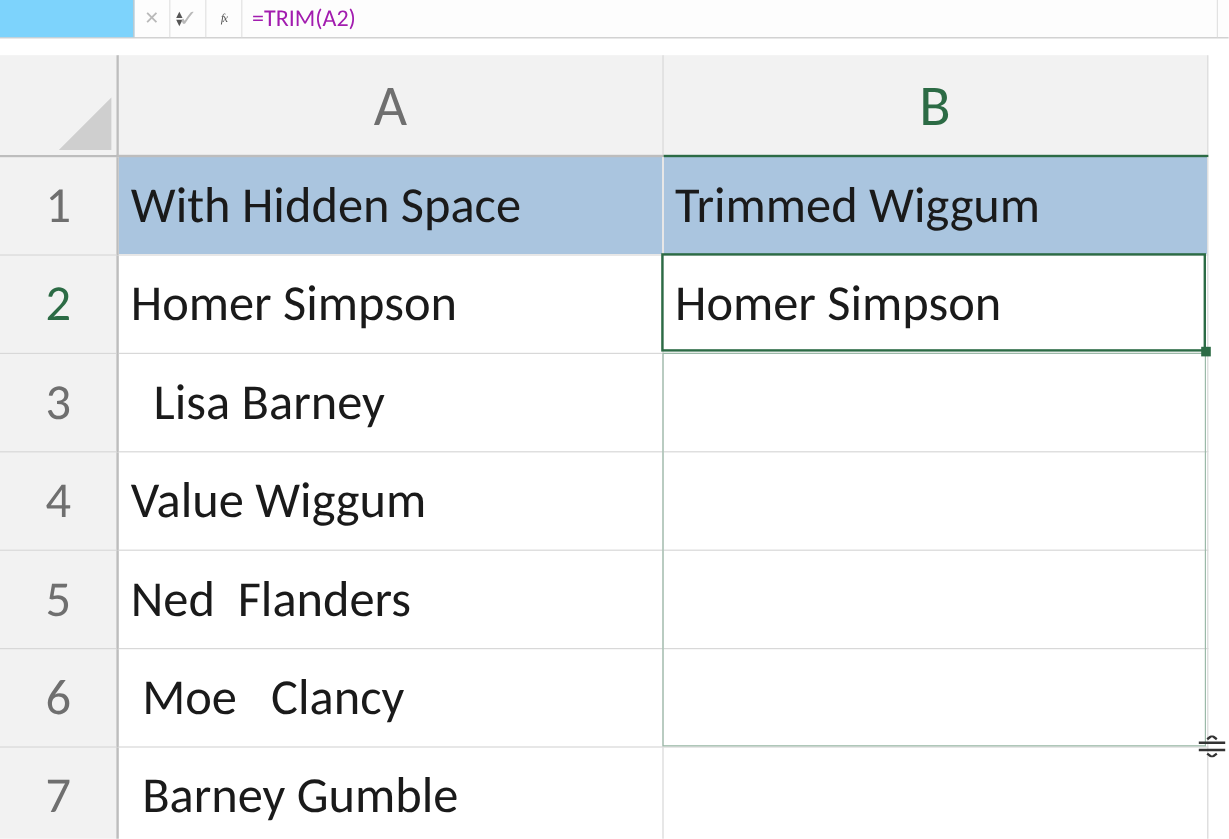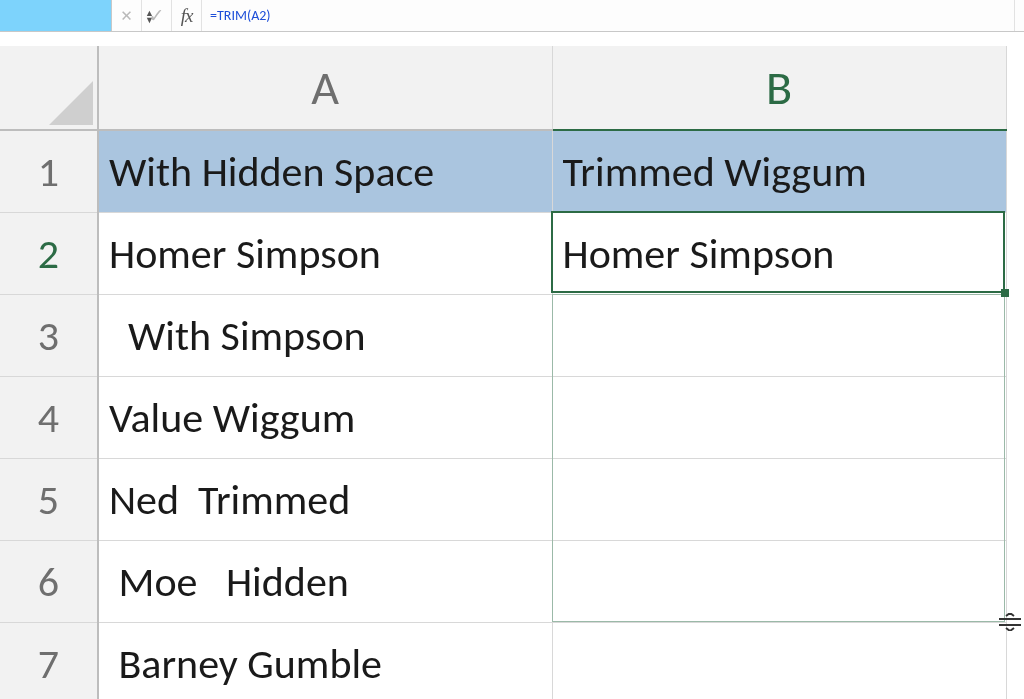--- a/index.html
+++ b/index.html
@@ -65,31 +65,31 @@
     border-right: 1px solid #e2e2e2;
     color: #b9b9b9;
     font-size: 17px;
   }
   .fb-btn.cancel { font-size: 15px; }
   .fb-btn.enter  { font-size: 19px; }
   .fb-btn.fx {
     color: #555;
     font-style: italic;
     font-family: "Times New Roman", serif;
-    font-size: 19px;
+    font-size: 10px;
     letter-spacing: -1px;
   }
   .formula-input {
     flex: 1;
     border: none;
     outline: none;
     padding: 0 8px;
-    font-size: 14px;
+    font-size: 20px;
     font-family: inherit;
-    color: #1d4ed8;
+    color: #a21caf;
     background: transparent;
   }
   .fb-right {
     width: 10px;
     border-left: 1px solid #e2e2e2;
   }
 
   
   .grid-wrap {
     position: relative;
@@ -239,36 +239,36 @@
         <td>With Hidden Space</td>
         <td>Trimmed Wiggum</td>
       </tr>
       <tr>
         <th class="rowhdr active">2</th>
         <td>Homer Simpson </td>
         <td>Homer Simpson</td>
       </tr>
       <tr>
         <th class="rowhdr">3</th>
-        <td>  With Simpson</td>
+        <td>  Lisa Barney</td>
         <td></td>
       </tr>
       <tr>
         <th class="rowhdr">4</th>
         <td>Value Wiggum  </td>
         <td></td>
       </tr>
       <tr>
         <th class="rowhdr">5</th>
-        <td>Ned  Trimmed</td>
+        <td>Ned  Flanders</td>
         <td></td>
       </tr>
       <tr>
         <th class="rowhdr">6</th>
-        <td> Moe   Hidden</td>
+        <td> Moe   Clancy</td>
         <td></td>
       </tr>
       <tr>
         <th class="rowhdr">7</th>
         <td> Barney Gumble</td>
         <td></td>
       </tr>
     </tbody>
   </table>
 

